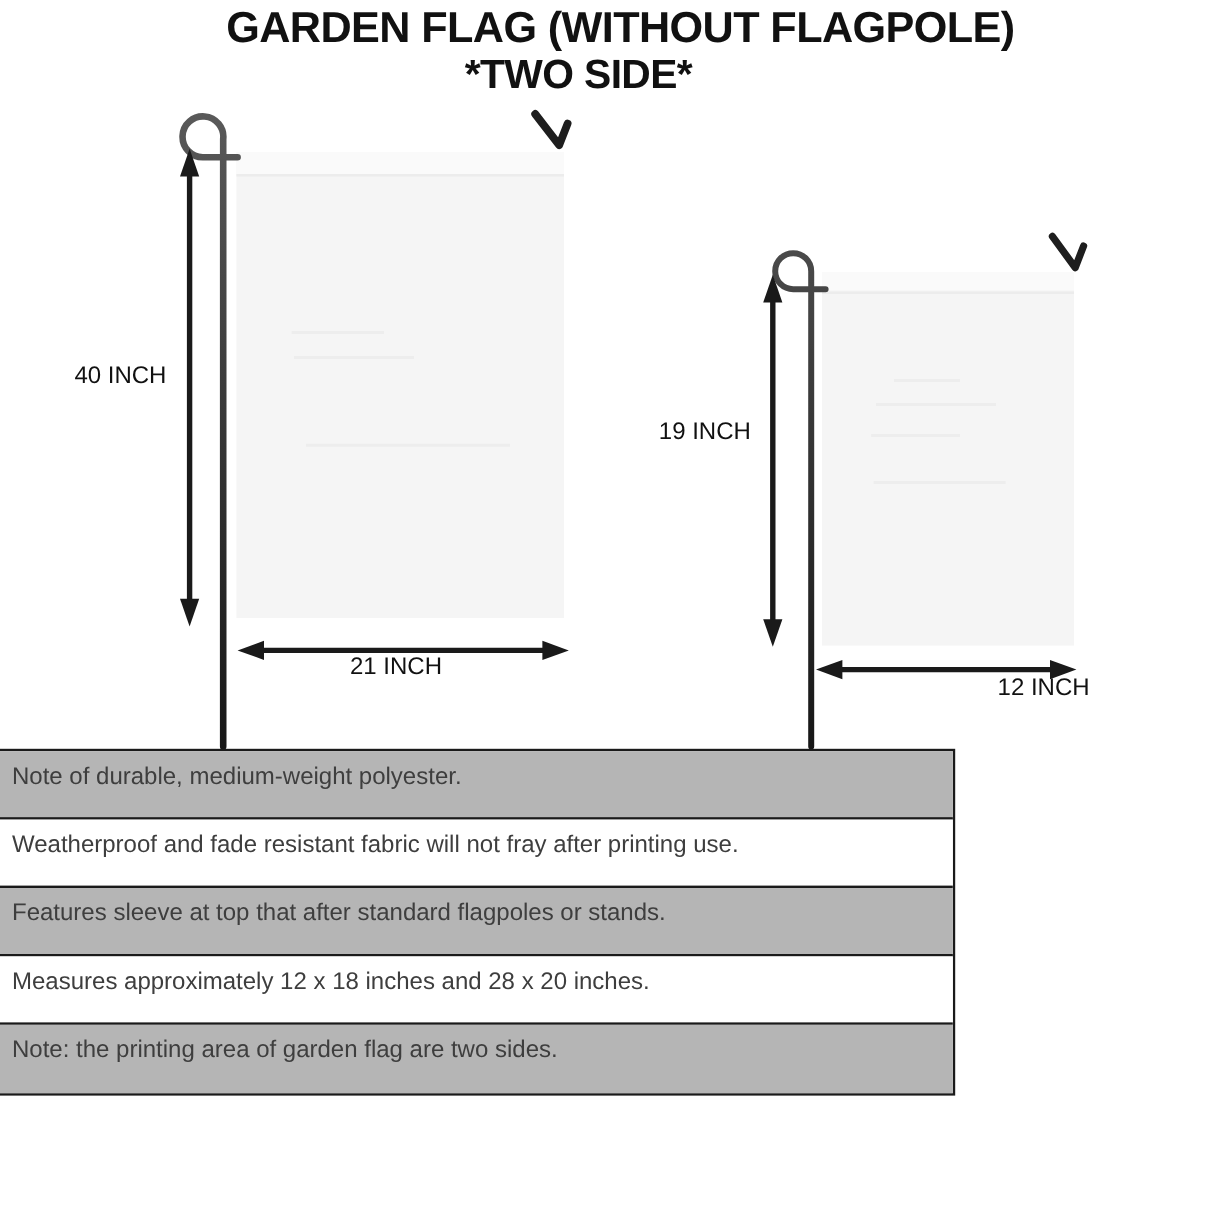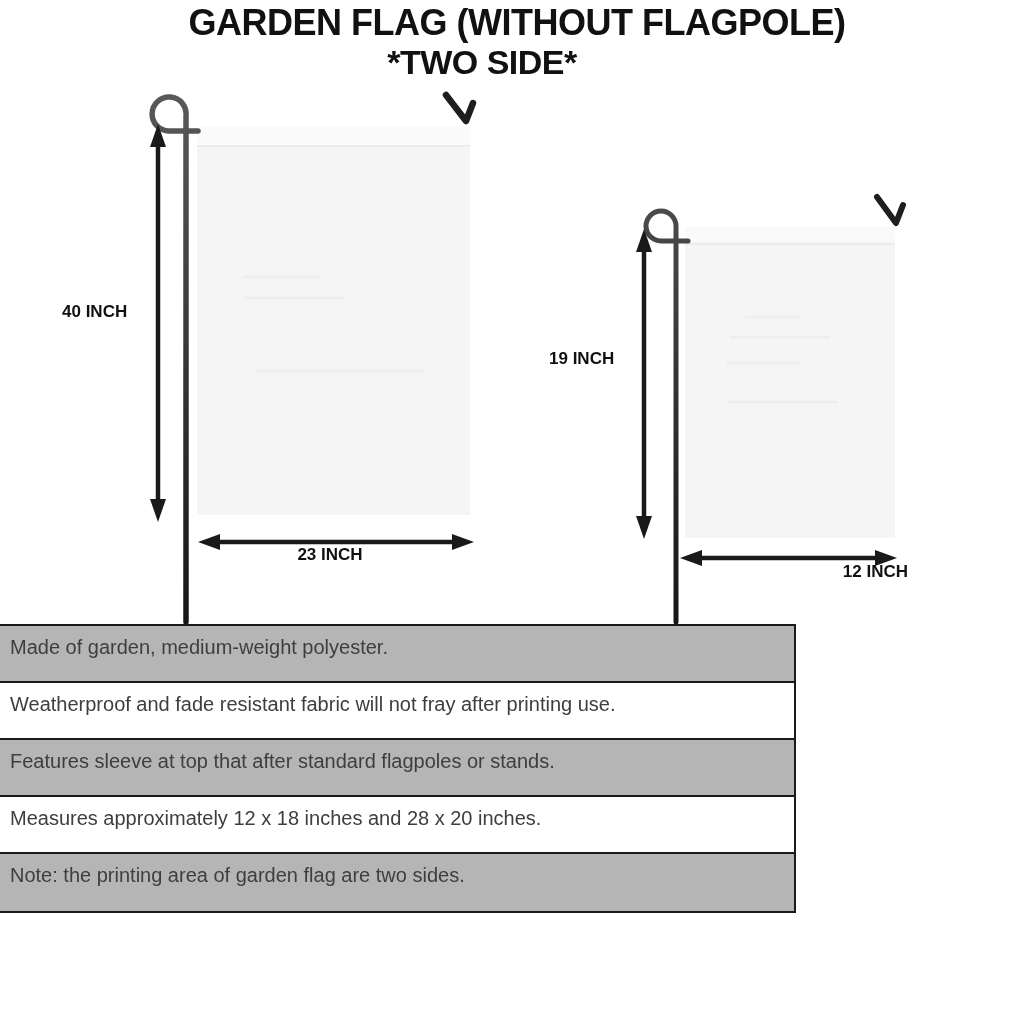--- a/index.html
+++ b/index.html
@@ -22,21 +22,21 @@
   }
   .title-line2{
     position:absolute;top:44px;left:0;width:100%;text-align:center;
     font-size:34px;font-weight:900;letter-spacing:-0.5px;color:var(--ink);
     line-height:1.1;transform:translateX(-30px);
   }
   
   .diagram-svg{position:absolute;left:0;top:0;width:1024px;height:1024px;}
   
   .dim-label{
-    position:absolute;font-size:17px;font-weight:700;color:var(--ink);
+    position:absolute;font-size:20px;font-weight:400;color:var(--ink);
     letter-spacing:0;white-space:nowrap;
   }
   .dim-40{left:62px;top:302px;}
   .dim-28{left:255px;top:545px;width:150px;text-align:center;}
   .dim-18{left:549px;top:349px;}
   .dim-12{left:753px;top:562px;width:155px;text-align:right;}
   
   .feature-table{
     position:absolute;left:-4px;top:624px;width:800px;
     border:2px solid var(--row-border);
@@ -100,27 +100,27 @@
       </g>
       <g>
         <path d="M700 558 H877" stroke="var(--arrow)" stroke-width="4.5" fill="none"></path>
         <polygon points="680,558 702,550 702,566" fill="var(--arrow)"></polygon>
         <polygon points="897,558 875,550 875,566" fill="var(--arrow)"></polygon>
       </g>
     </g>
   </svg>
 
   <span class="dim-label dim-40">40 INCH</span>
-  <span class="dim-label dim-28">23 INCH</span>
+  <span class="dim-label dim-28">21 INCH</span>
   <span class="dim-label dim-18">19 INCH</span>
   <span class="dim-label dim-12">12 INCH</span>
 
   <div class="feature-table">
     <div class="feature-row">
-      <span>Made of garden, medium-weight polyester.</span>
+      <span>Note of durable, medium-weight polyester.</span>
     </div>
     <div class="feature-row">
       <span>Weatherproof and fade resistant fabric will not fray after printing use.</span>
     </div>
     <div class="feature-row">
       <span>Features sleeve at top that after standard flagpoles or stands.</span>
     </div>
     <div class="feature-row">
       <span>Measures approximately 12 x 18 inches and 28 x 20 inches.</span>
     </div>

